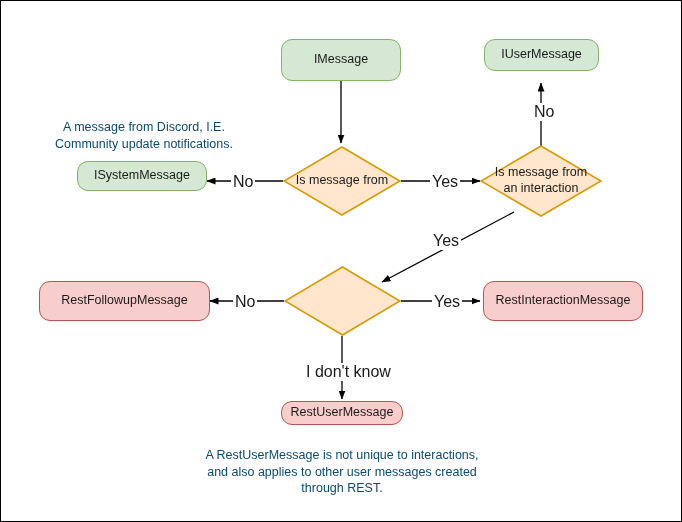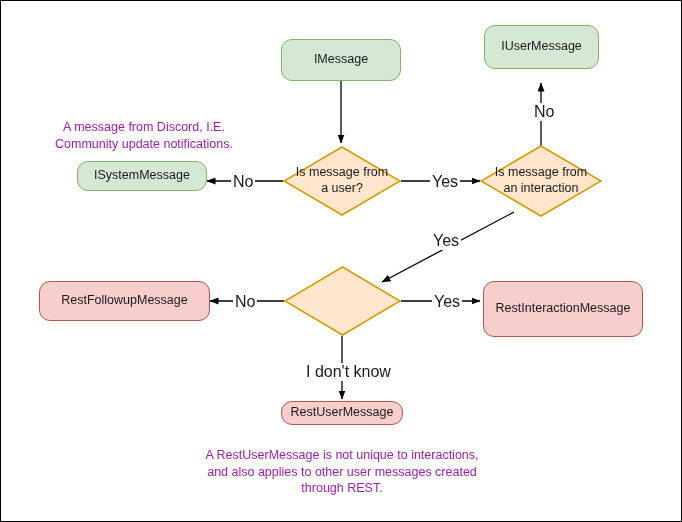--- a/index.html
+++ b/index.html
@@ -73,21 +73,21 @@
     font-size: 16px;
     color: #1a1a1a;
     background: #ffffff;
     padding: 0 2px;
     white-space: nowrap;
     z-index: 4;
   }
   .note {
     position: absolute;
     font-size: 12.5px;
-    color: #a21caf;
+    color: #0c4a6e;
     text-align: center;
     line-height: 1.33;
     z-index: 3;
     white-space: pre-line;
   }
 </style>
 </head>
 <body>
 
 <div id="canvas">
@@ -129,35 +129,34 @@
 
     <g>
       <line x1="341" y1="335" x2="341" y2="398" stroke="#000000" stroke-width="1.3" marker-end="url(#arrowhead)"></line>
     </g>
   </svg>
 
   <div class="node rect green" style="left:280px; top:38px; width:120px; height:42px;">
     <span>IMessage</span>
   </div>
 
-  <div class="node rect green" style="left:483px; top:24px; width:115px; height:44px;">
+  <div class="node rect green" style="left:483px; top:38px; width:115px; height:32px;">
     <span>IUserMessage</span>
   </div>
 
   <div class="node rect green" style="left:76px; top:160px; width:130px; height:30px;">
     <span>ISystemMessage</span>
   </div>
 
   <div class="node diamond" style="left:282px; top:145px; width:118px; height:70px;">
     <svg class="diamond-shape" viewBox="0 0 118 70" preserveAspectRatio="none">
       <polygon points="59,1 117,35 59,69 1,35" fill="#ffe6cc" stroke="#d79b00" stroke-width="1.6"></polygon>
     </svg>
     <div class="diamond-label">
       <div>Is message from</div>
-      <div>a user?</div>
     </div>
   </div>
 
   <div class="node diamond" style="left:479px; top:144px; width:122px; height:72px;">
     <svg class="diamond-shape" viewBox="0 0 122 72" preserveAspectRatio="none">
       <polygon points="61,1 121,36 61,71 1,36" fill="#ffe6cc" stroke="#d79b00" stroke-width="1.6"></polygon>
     </svg>
     <div class="diamond-label">
       <div>Is message from</div>
       <div>an interaction</div>
@@ -167,21 +166,21 @@
   <div class="node diamond" style="left:283px; top:265px; width:117px; height:70px;">
     <svg class="diamond-shape" viewBox="0 0 117 70" preserveAspectRatio="none">
       <polygon points="58.5,1 116,35 58.5,69 1,35" fill="#ffe6cc" stroke="#d79b00" stroke-width="1.6"></polygon>
     </svg>
   </div>
 
   <div class="node rect red" style="left:38px; top:280px; width:171px; height:40px;">
     <span>RestFollowupMessage</span>
   </div>
 
-  <div class="node rect red" style="left:482px; top:280px; width:160px; height:56px;">
+  <div class="node rect red" style="left:482px; top:280px; width:160px; height:40px;">
     <span>RestInteractionMessage</span>
   </div>
 
   <div class="node rect red" style="left:280px; top:400px; width:122px; height:24px;">
     <span>RestUserMessage</span>
   </div>
 
   <div class="edge-label" style="left:230px; top:172px;">No</div>
 
   <div class="edge-label" style="left:429px; top:172px;">Yes</div>

